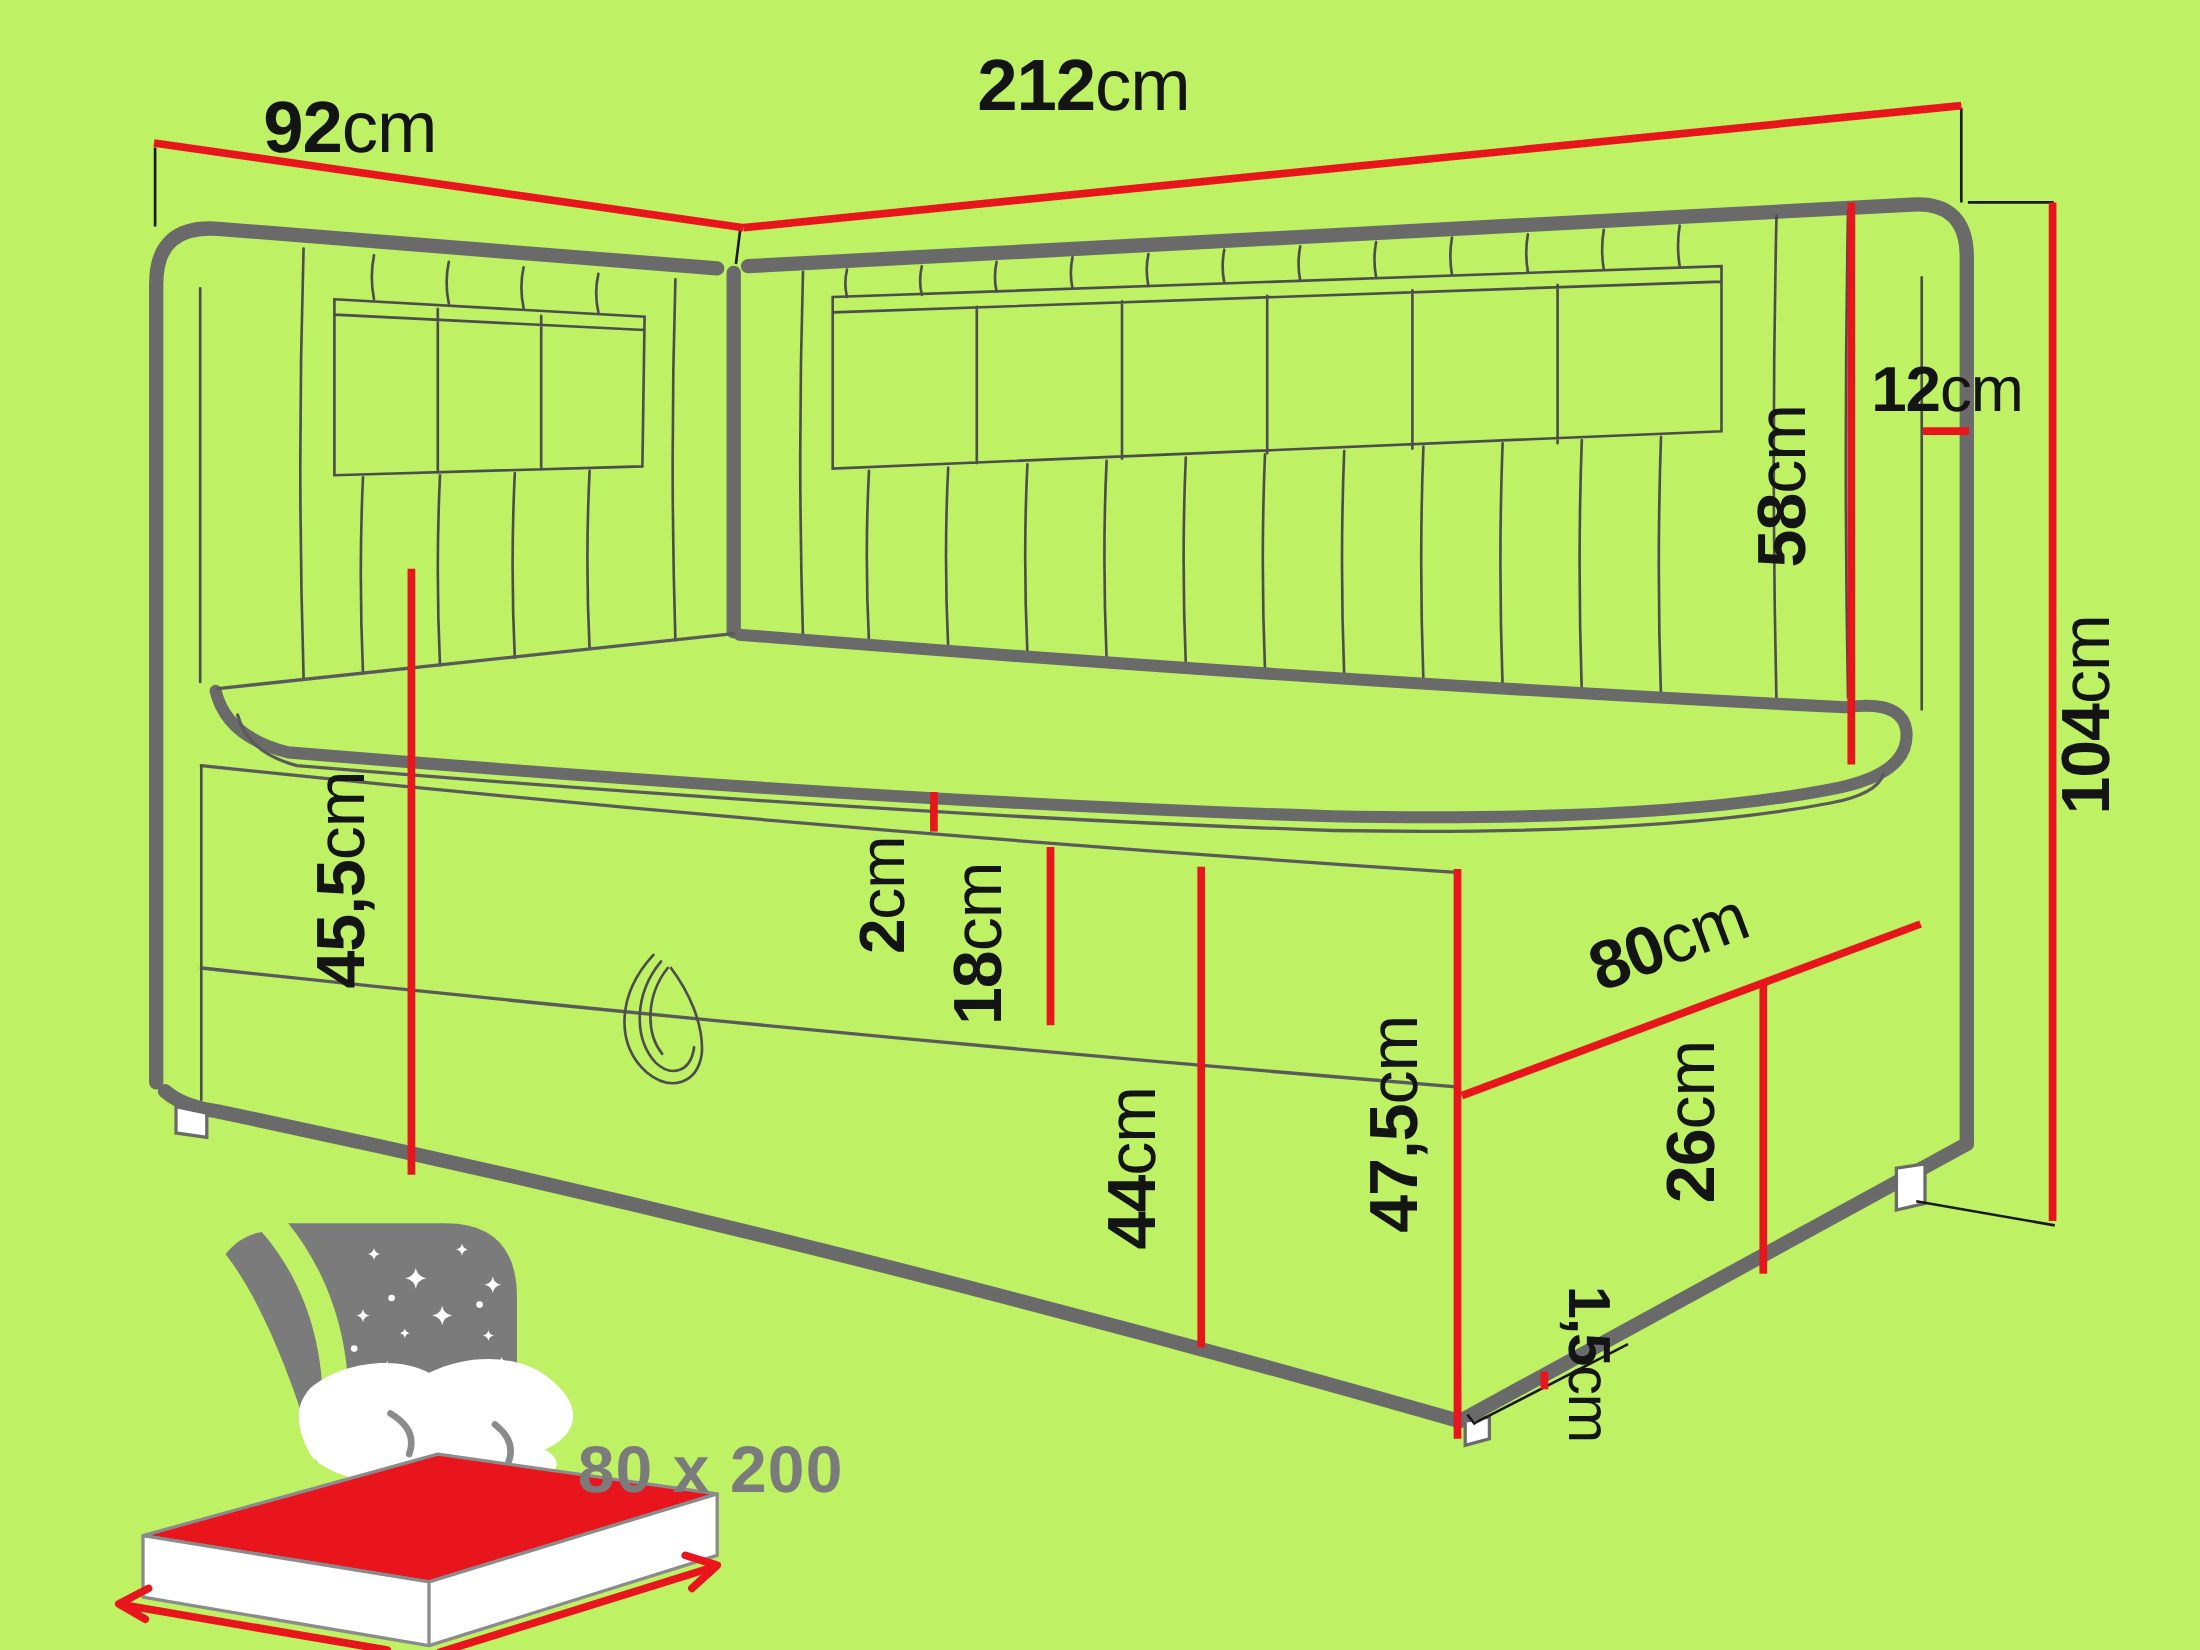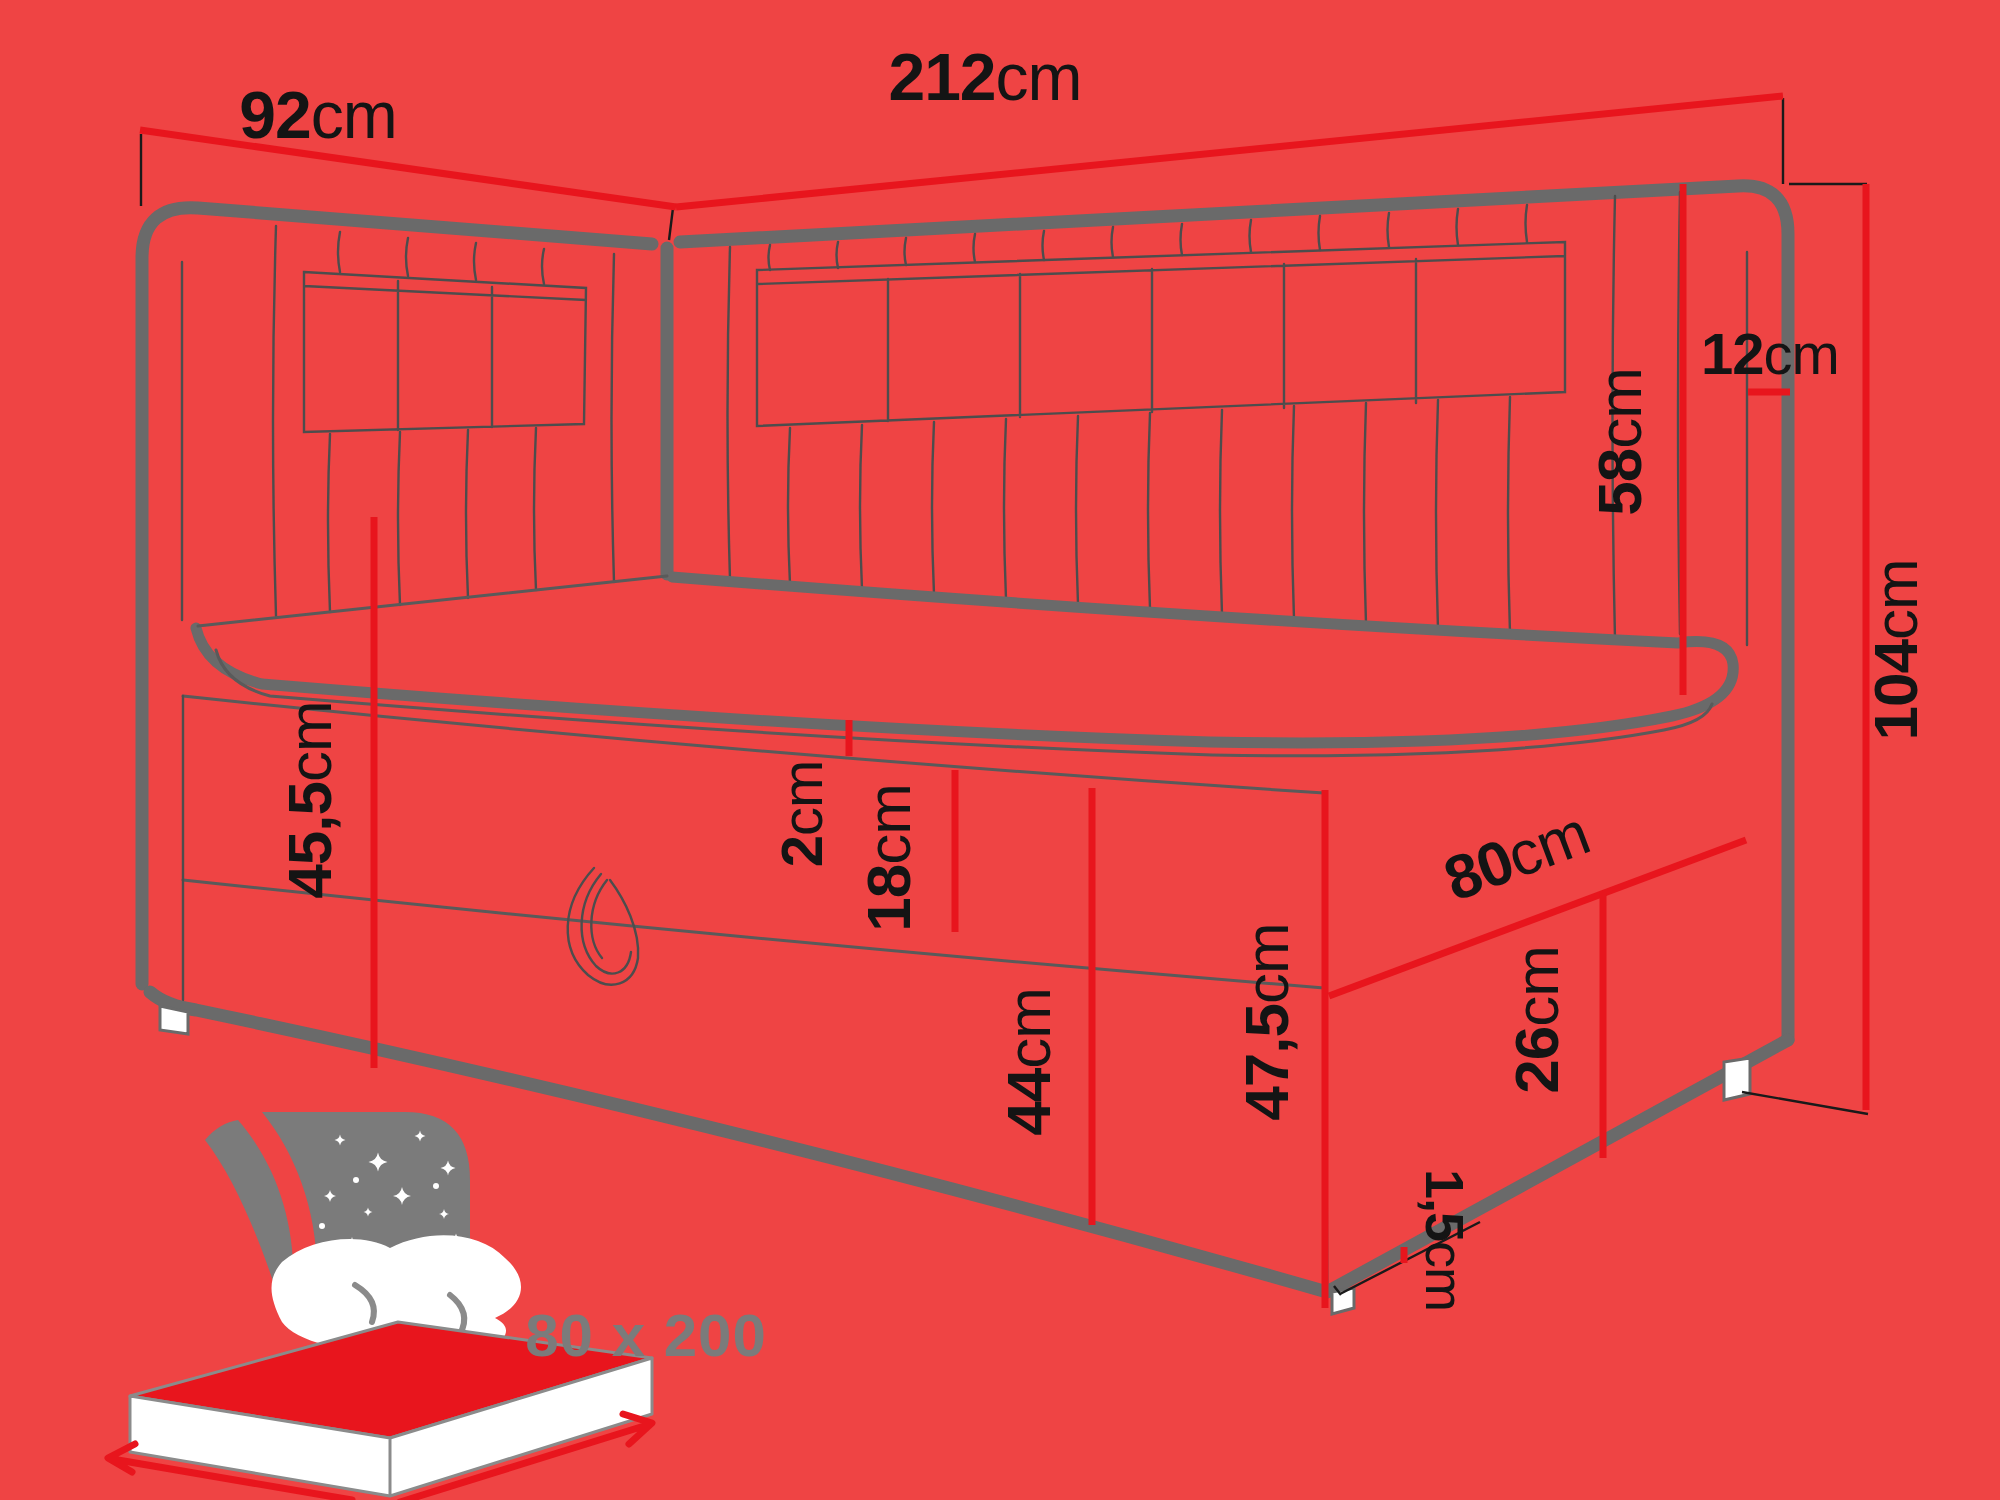--- a/index.html
+++ b/index.html
@@ -1,16 +1,16 @@
 <!DOCTYPE html>
 <html><head>
 <meta charset="utf-8">
 <style>
   html,body{margin:0;padding:0;background:#ffffff;}
-  .canvas{position:relative;width:2000px;height:1500px;background:#ef4444;overflow:hidden;
+  .canvas{position:relative;width:2000px;height:1500px;background:#bef264;overflow:hidden;
           font-family:"Liberation Sans", sans-serif;}
   svg{display:block}
   
   .thick{fill:none;stroke-width:13;stroke-linecap:round;stroke-linejoin:round;}
   .mid  {fill:none;stroke-width:11;stroke-linecap:round;stroke-linejoin:round;}
   .thin {fill:none;stroke:#4d4d4d;stroke-width:2.4;stroke-linecap:round;}
   .thin3{fill:none;stroke:#5a5a5a;stroke-width:3;stroke-linecap:round;}
   .helper{fill:none;stroke:#1a1a1a;stroke-width:2.4;stroke-linecap:butt;}
   .dim{fill:none;stroke-width:7;stroke-linecap:butt;}
   .leg{fill:#ffffff;stroke:#6a6a6a;stroke-width:3;}

